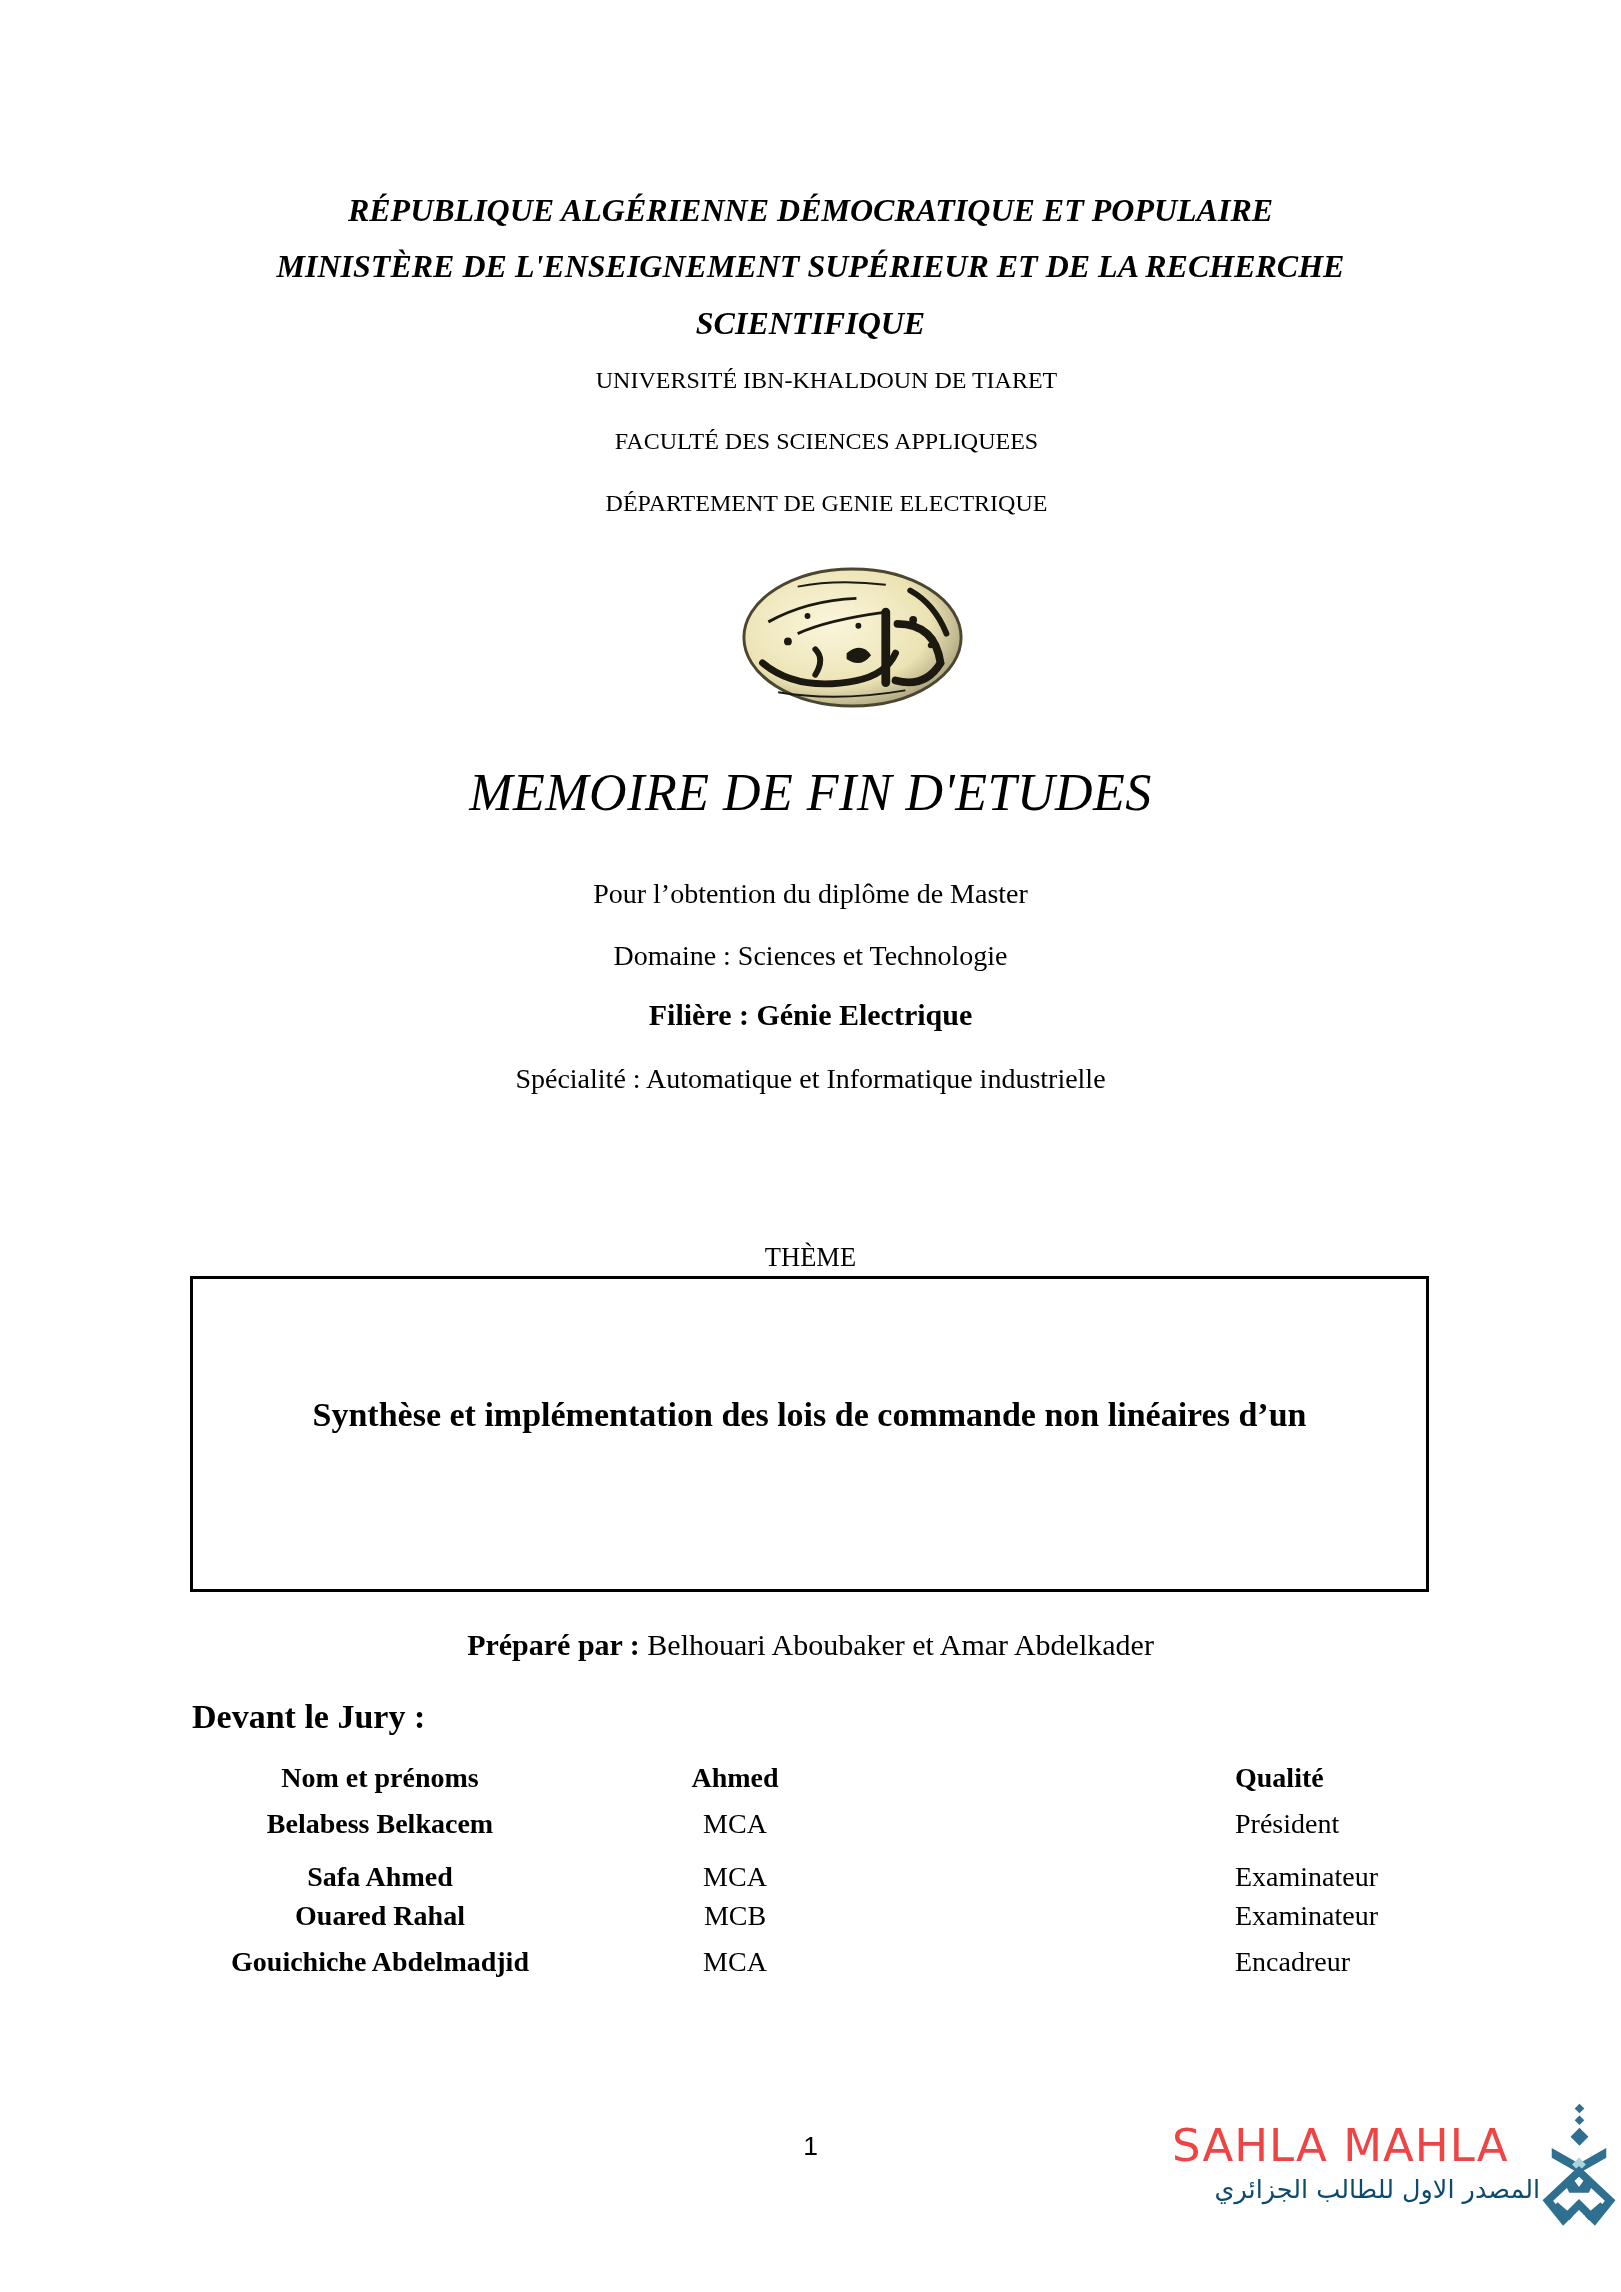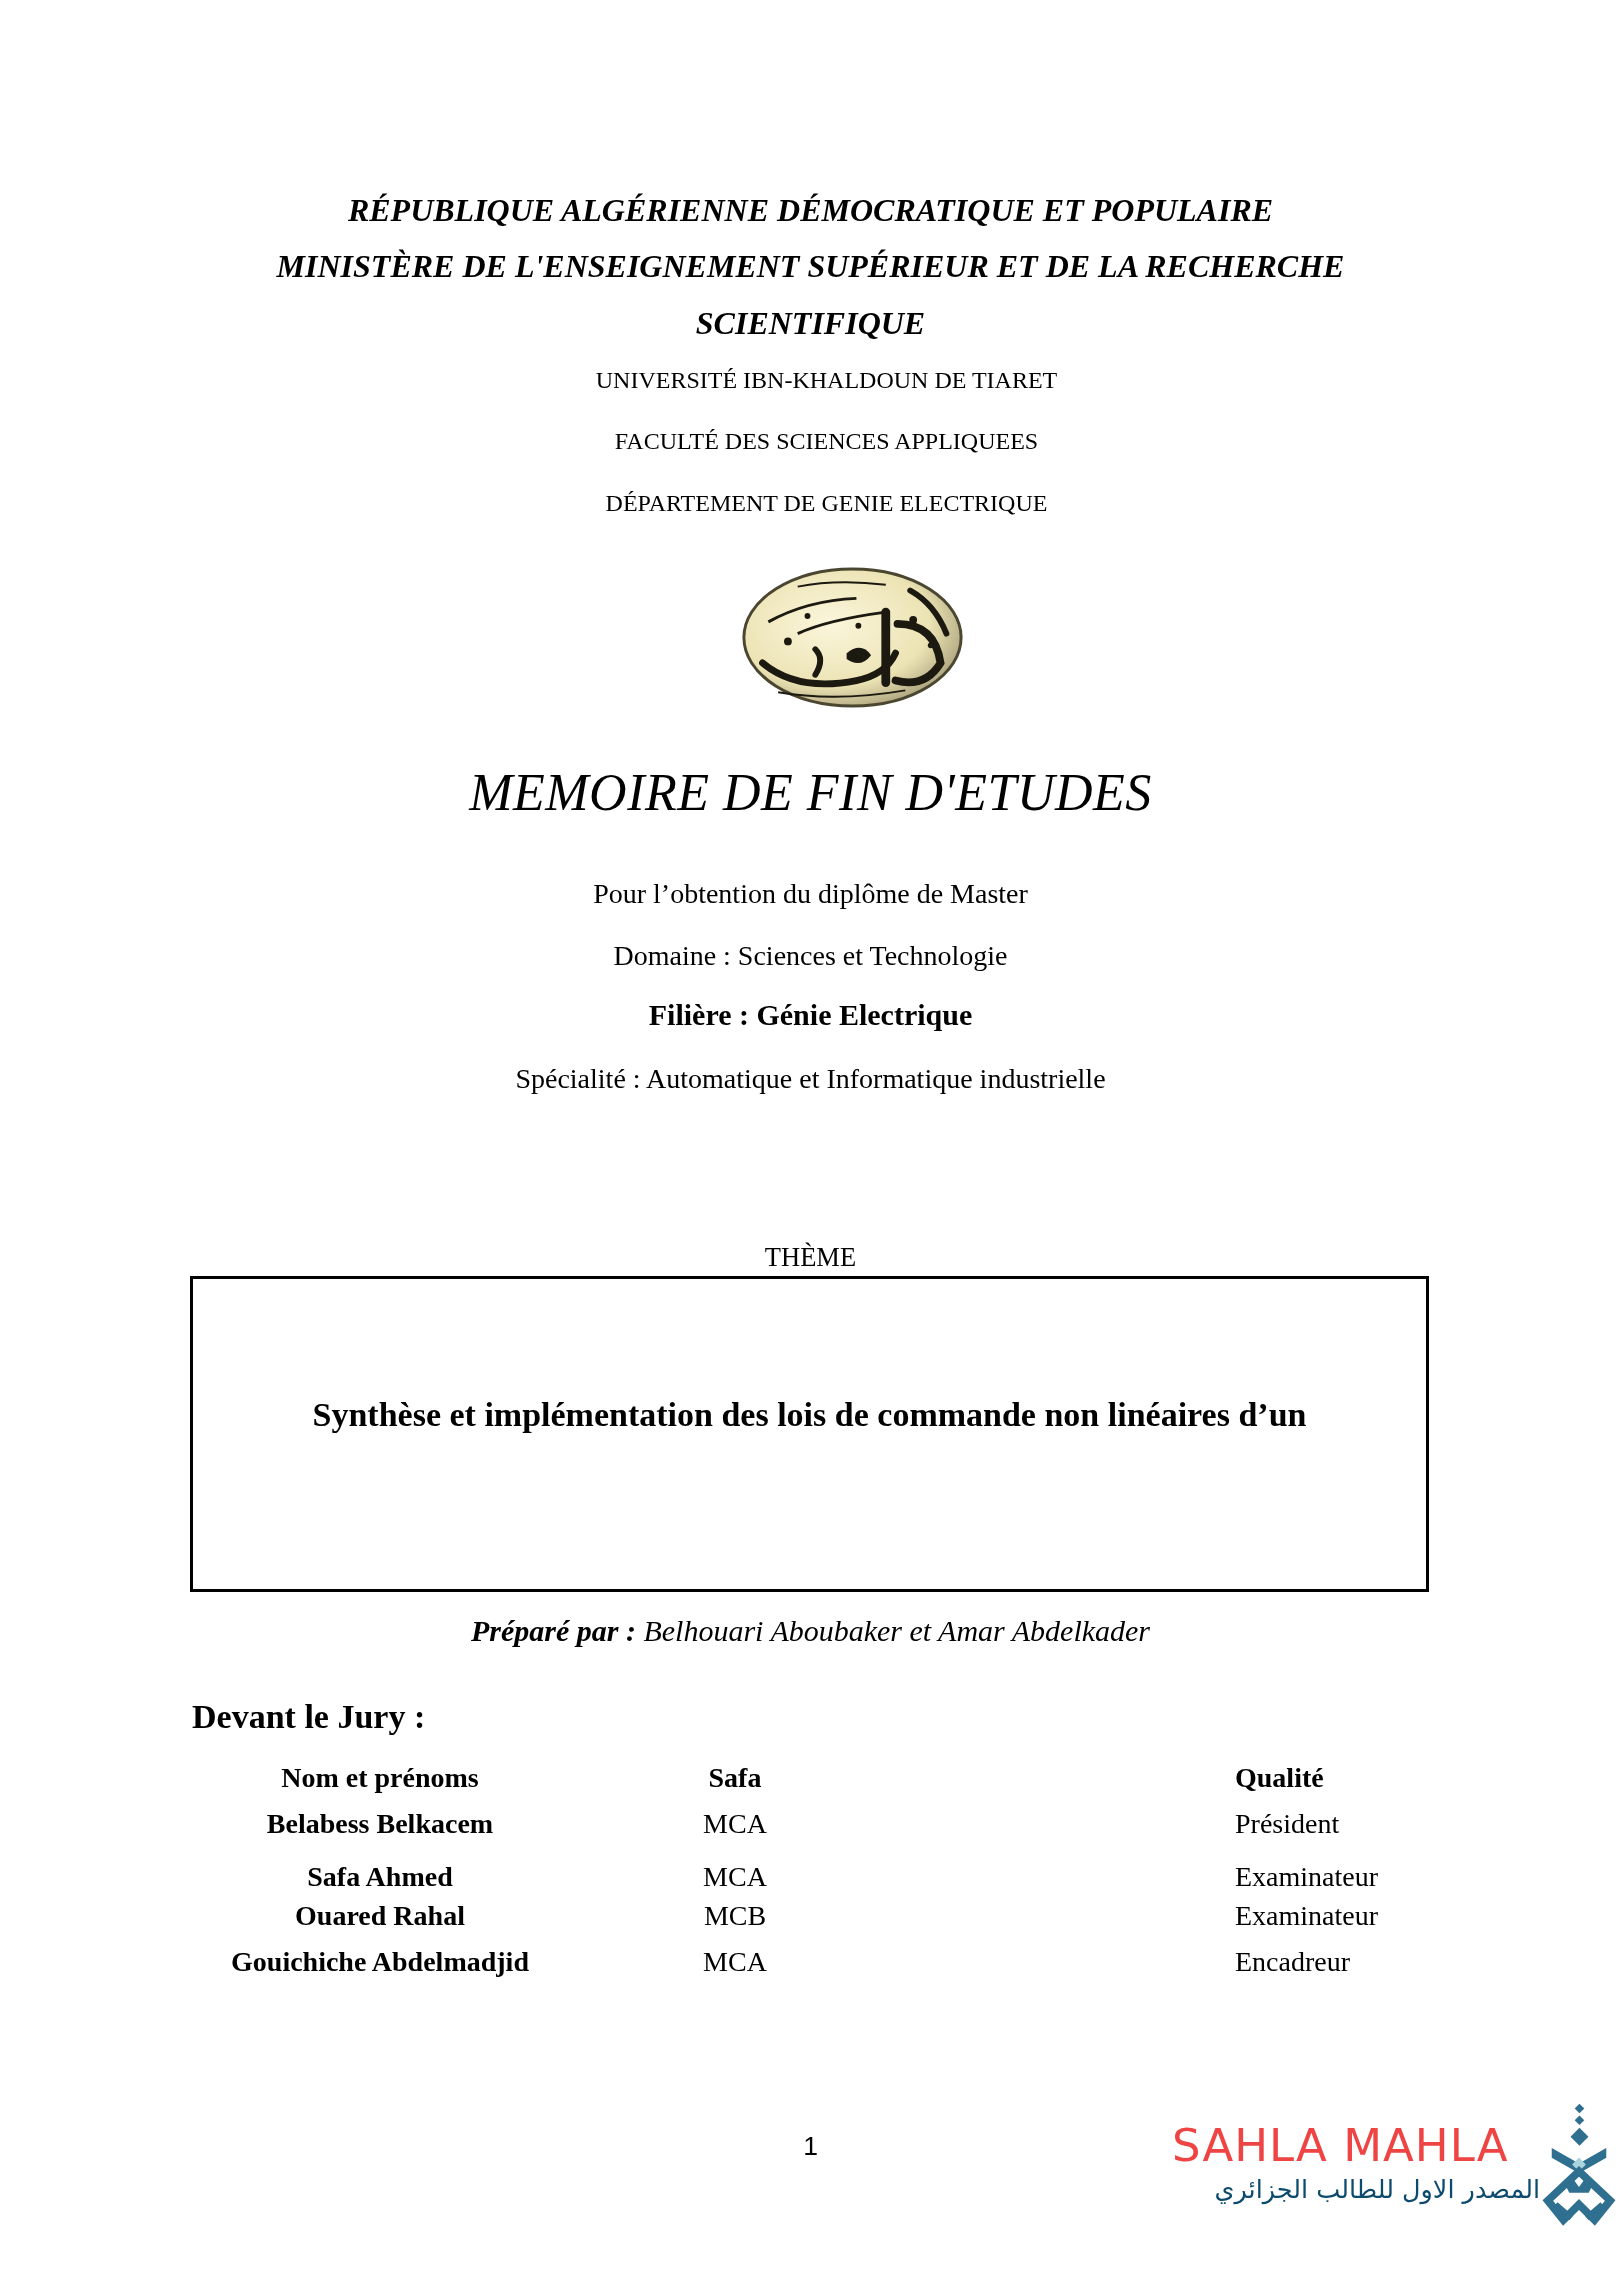--- a/index.html
+++ b/index.html
@@ -65,22 +65,22 @@
     position: absolute;
     left: 0;
     right: 0;
     top: 114px;
     text-align: center;
     font-weight: bold;
     font-size: 34px;
     line-height: 44px;
   }
   .prep {
-    font-style: italic;
     font-size: 30px;
+    margin-top: 14px;
   }
   .prep b { font-weight: bold; }
   .jury-title {
     position: absolute;
     left: 192px;
     top: 1698px;
     font-weight: bold;
     font-size: 34px;
   }
   .jury-table {
@@ -207,21 +207,21 @@
   </div>
 </div>
 
 <div class="center-line prep" style="top:1614px;"><b>Préparé par :</b><span> Belhouari Aboubaker et Amar Abdelkader</span></div>
 
 <div class="jury-title">Devant le Jury :</div>
 
 <div class="jury-table">
   <div class="jrow jhead" style="top:0px;">
     <span class="jcell-name">Nom et prénoms</span>
-    <span class="jcell-grade jhead">Safa</span>
+    <span class="jcell-grade jhead">Ahmed</span>
     <span class="jcell-qual jhead">Qualité</span>
   </div>
   <div class="jrow" style="top:46px;">
     <span class="jcell-name">Belabess Belkacem</span>
     <span class="jcell-grade">MCA</span>
     <span class="jcell-qual">Président</span>
   </div>
   <div class="jrow" style="top:92px;margin-top:7px;">
     <span class="jcell-name">Safa Ahmed</span>
     <span class="jcell-grade">MCA</span>

